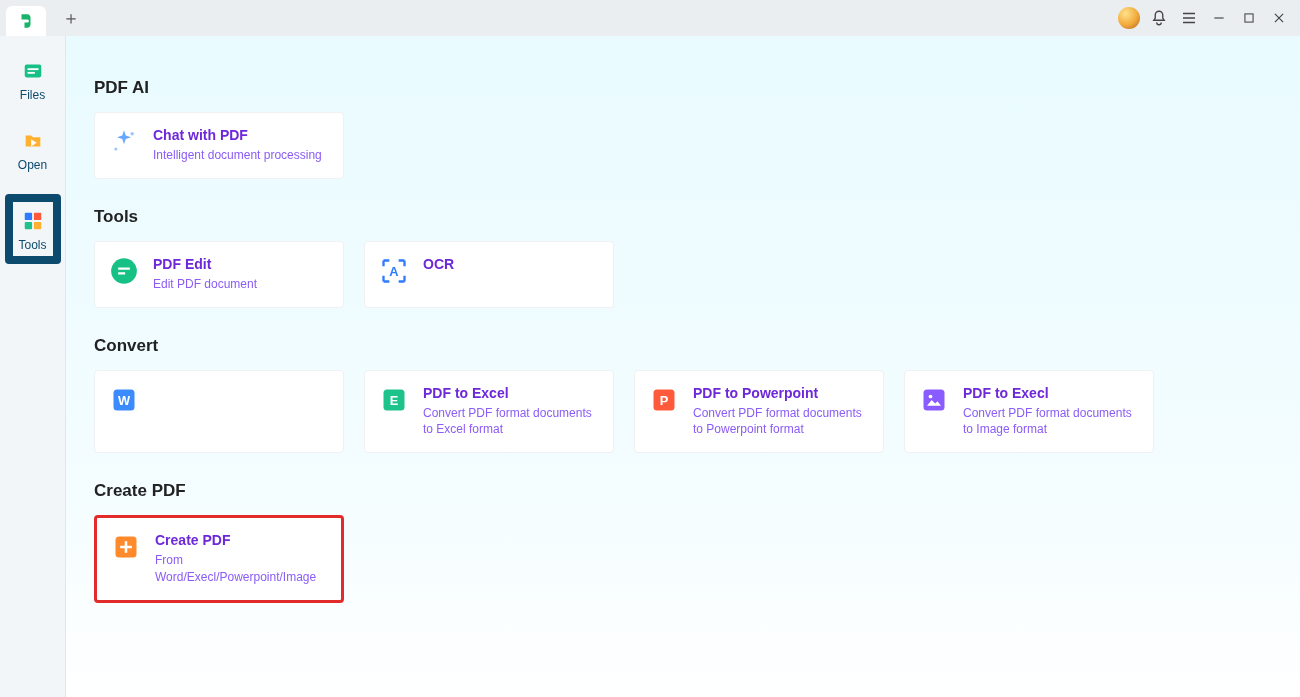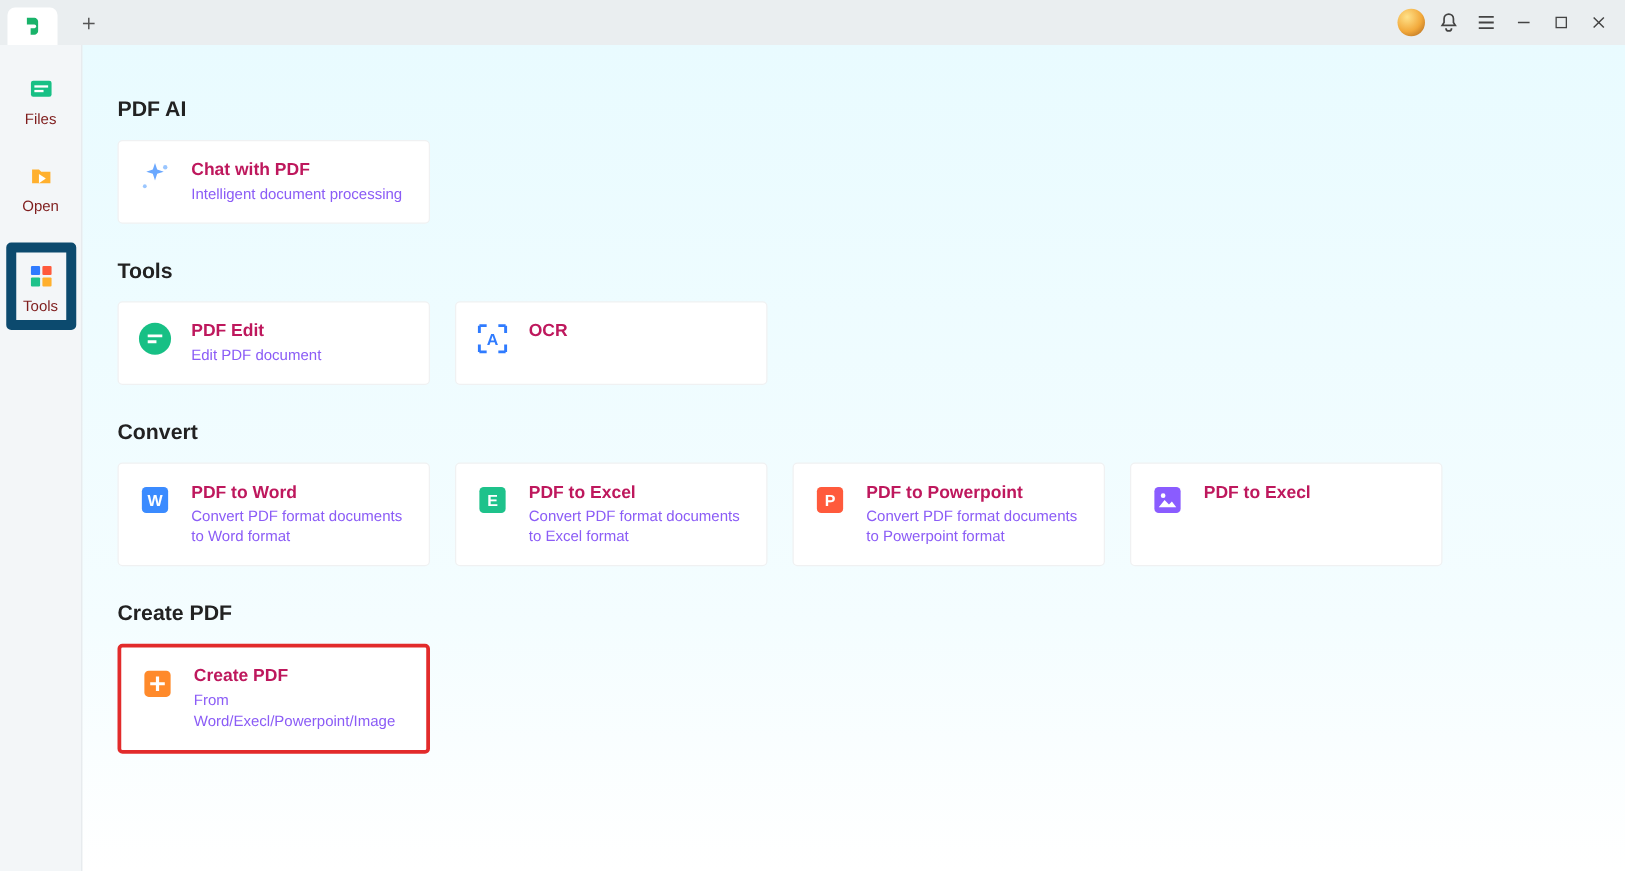--- a/index.html
+++ b/index.html
@@ -46,21 +46,21 @@
     width: 66px;
     background:#f3f6f8;
     border-right:1px solid #e3e7ea;
     display:flex;flex-direction:column;align-items:center;
     padding-top:18px;
     gap:18px;
   }
   .side-item {
     width:52px;
     display:flex;flex-direction:column;align-items:center;
-    font-size:12px;color:#7f1d1d;cursor:pointer;
+    font-size:12px;color:#0c4a6e;cursor:pointer;
     padding:4px 0;
   }
   .side-item .ic {
     width:26px;height:26px;border-radius:4px;
     display:flex;align-items:center;justify-content:center;
     margin-bottom:4px;
   }
   .side-item.highlight {
     border:8px solid #0c4a6e;
     border-radius:4px;
@@ -89,21 +89,21 @@
     padding:14px 14px;
     display:flex;gap:14px;align-items:flex-start;
     cursor:pointer;
   }
   .card .cicon {
     width:30px;height:30px;flex-shrink:0;
     border-radius:6px;
     display:flex;align-items:center;justify-content:center;
   }
   .card .ctxt .ctitle {
-    font-size:14px;font-weight:600;color:#be185d;margin-bottom:4px;
+    font-size:14px;font-weight:600;color:#6d28d9;margin-bottom:4px;
   }
   .card .ctxt .cdesc {
     font-size:12px;color:#8b5cf6;line-height:1.4;
   }
   .card.highlight {
     border:3px solid #e22b2b;
   }
 
   
   svg { display:block; }
@@ -232,24 +232,20 @@
 
     <div class="section-title">Convert</div>
     <div class="card-row">
       <div class="card">
         <div class="cicon">
           <svg width="28" height="28" viewBox="0 0 24 24">
               <rect x="3" y="3" width="18" height="18" rx="3" fill="#3b8bff"></rect>
               <text x="12" y="16" text-anchor="middle" font-size="11" font-weight="700" fill="#fff">W</text>
             </svg>
         </div>
-        <div class="ctxt">
-          <div class="ctitle">PDF to Word</div>
-          <div class="cdesc">Convert PDF format documents to Word format</div>
-        </div>
       </div>
       <div class="card">
         <div class="cicon">
           <svg width="28" height="28" viewBox="0 0 24 24">
               <rect x="3" y="3" width="18" height="18" rx="3" fill="#1ec28b"></rect>
               <text x="12" y="16" text-anchor="middle" font-size="11" font-weight="700" fill="#fff">E</text>
             </svg>
         </div>
         <div class="ctxt">
           <div class="ctitle">PDF to Excel</div>
@@ -271,20 +267,21 @@
       <div class="card">
         <div class="cicon">
           <svg width="28" height="28" viewBox="0 0 24 24">
               <rect x="3" y="3" width="18" height="18" rx="3" fill="#8a5cff"></rect>
               <path d="M6 17l4-5 3 3 2-2 3 4z" fill="#fff"></path>
               <circle cx="9" cy="9" r="1.6" fill="#fff"></circle>
             </svg>
         </div>
         <div class="ctxt">
           <div class="ctitle">PDF to Execl</div>
+          <div class="cdesc">Convert PDF format documents to Image format</div>
         </div>
       </div>
     </div>
 
     <div class="section-title">Create PDF</div>
     <div class="card-row">
       <div class="card highlight">
         <div class="cicon">
           <svg width="28" height="28" viewBox="0 0 24 24">
               <rect x="3" y="3" width="18" height="18" rx="3" fill="#ff8a2b"></rect>

